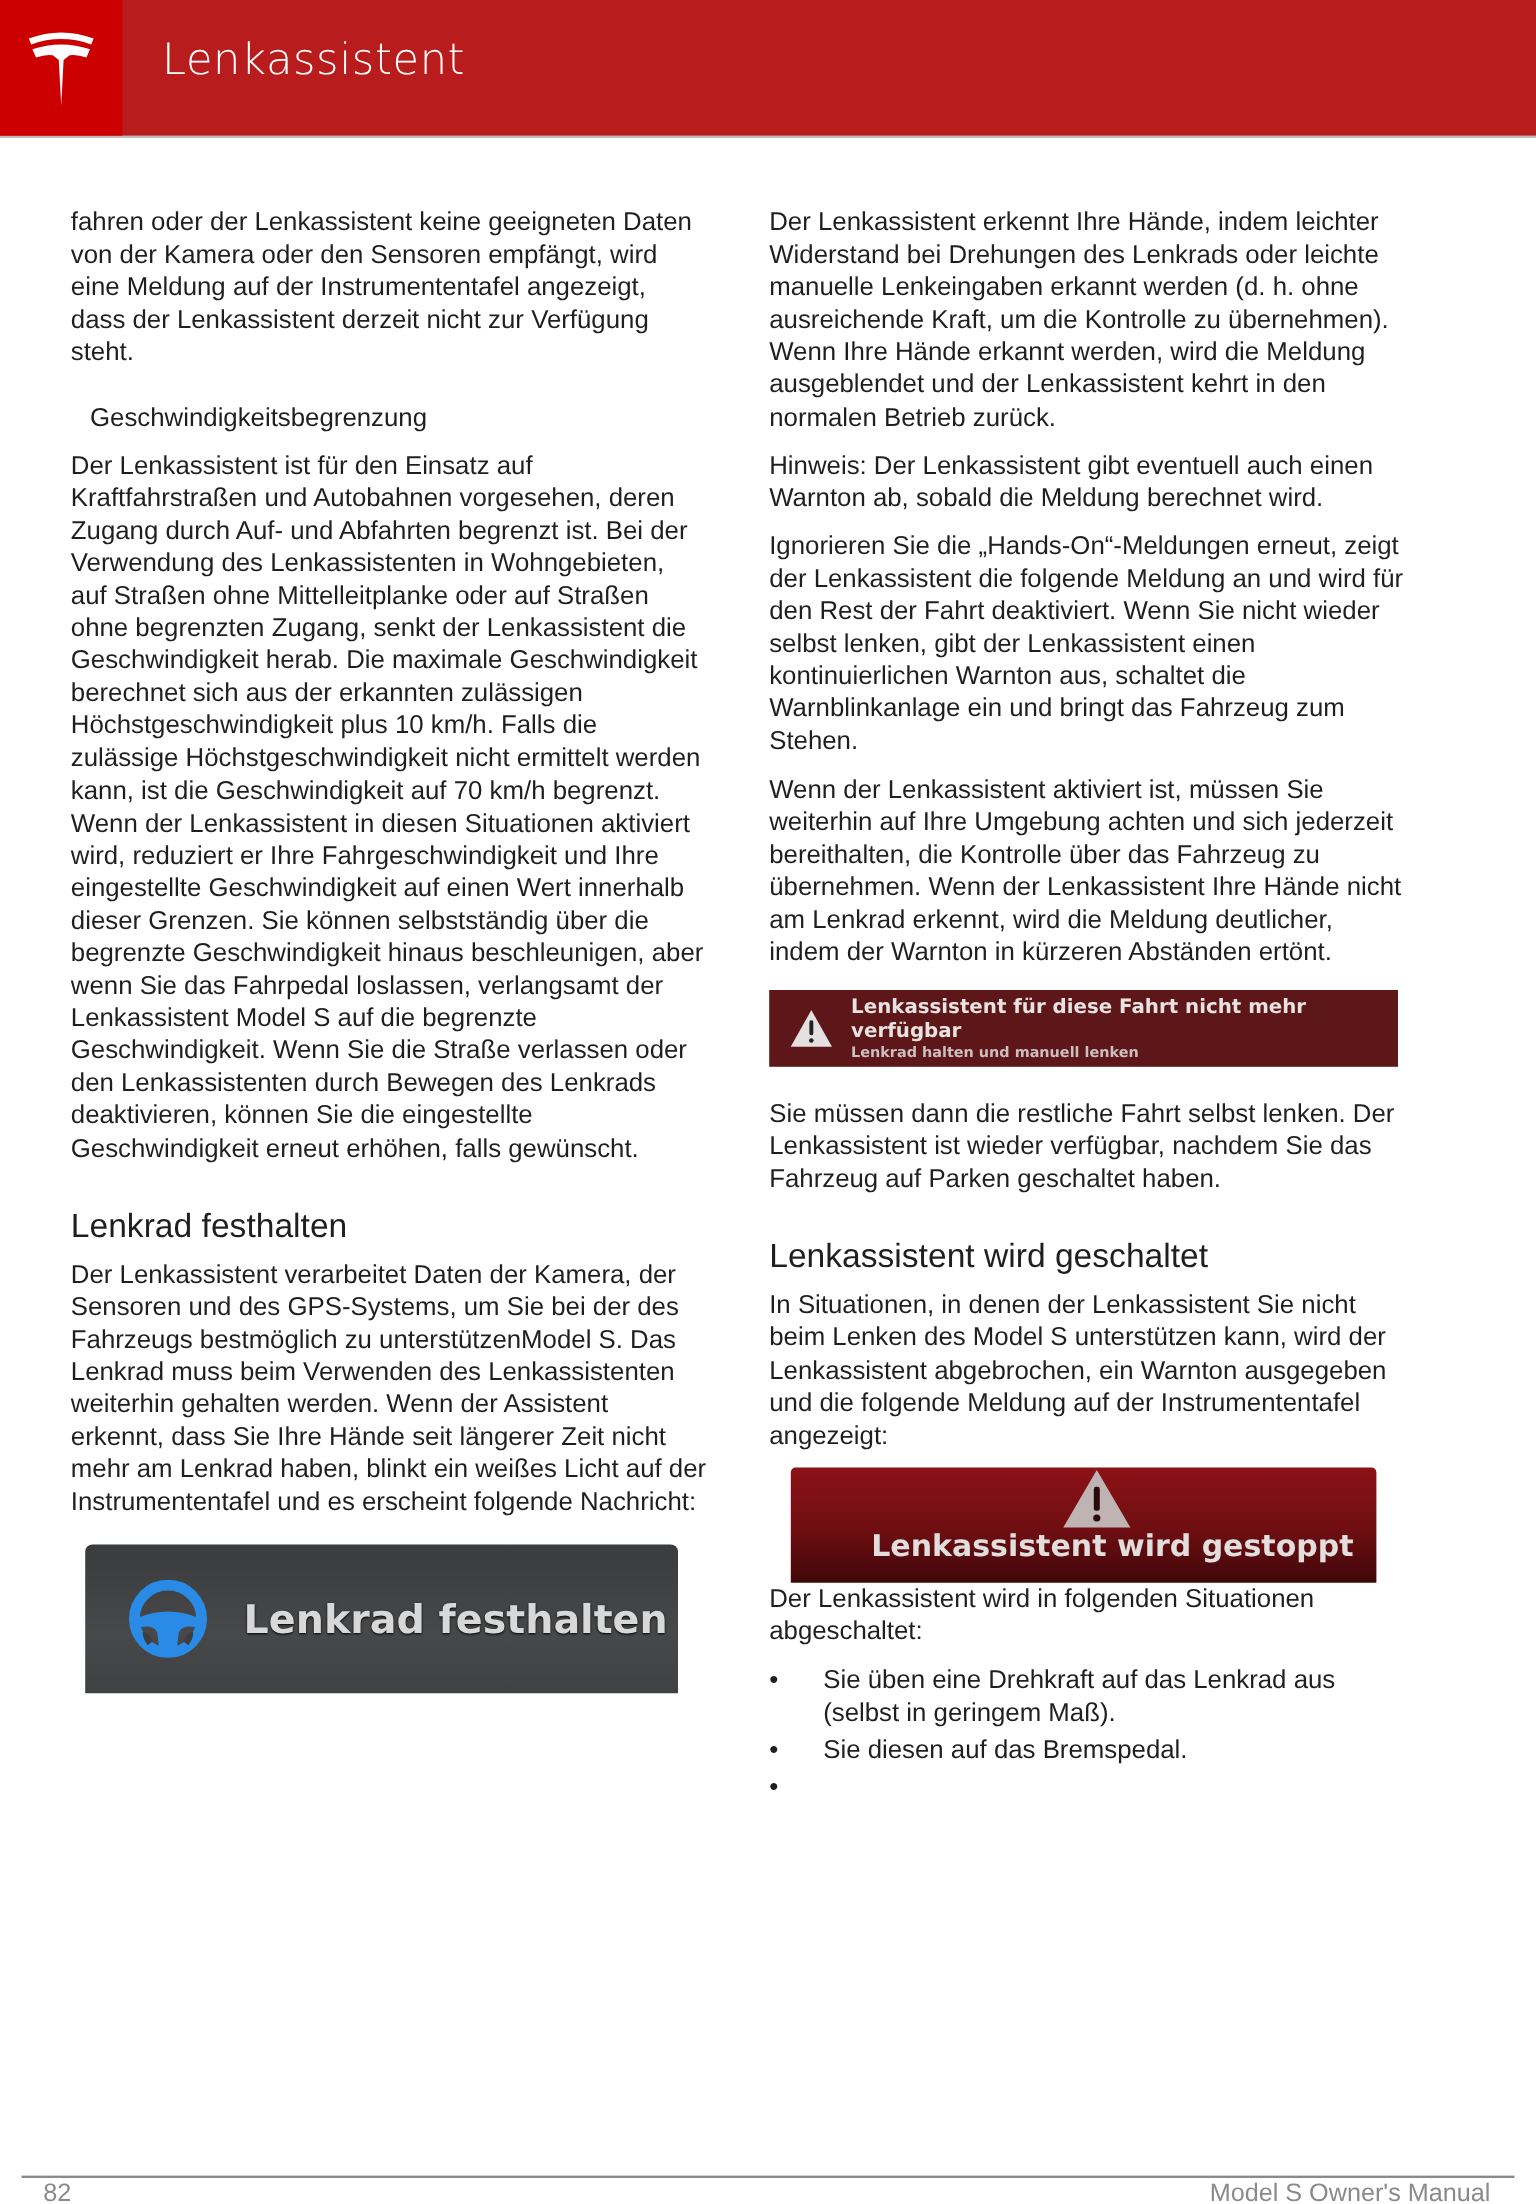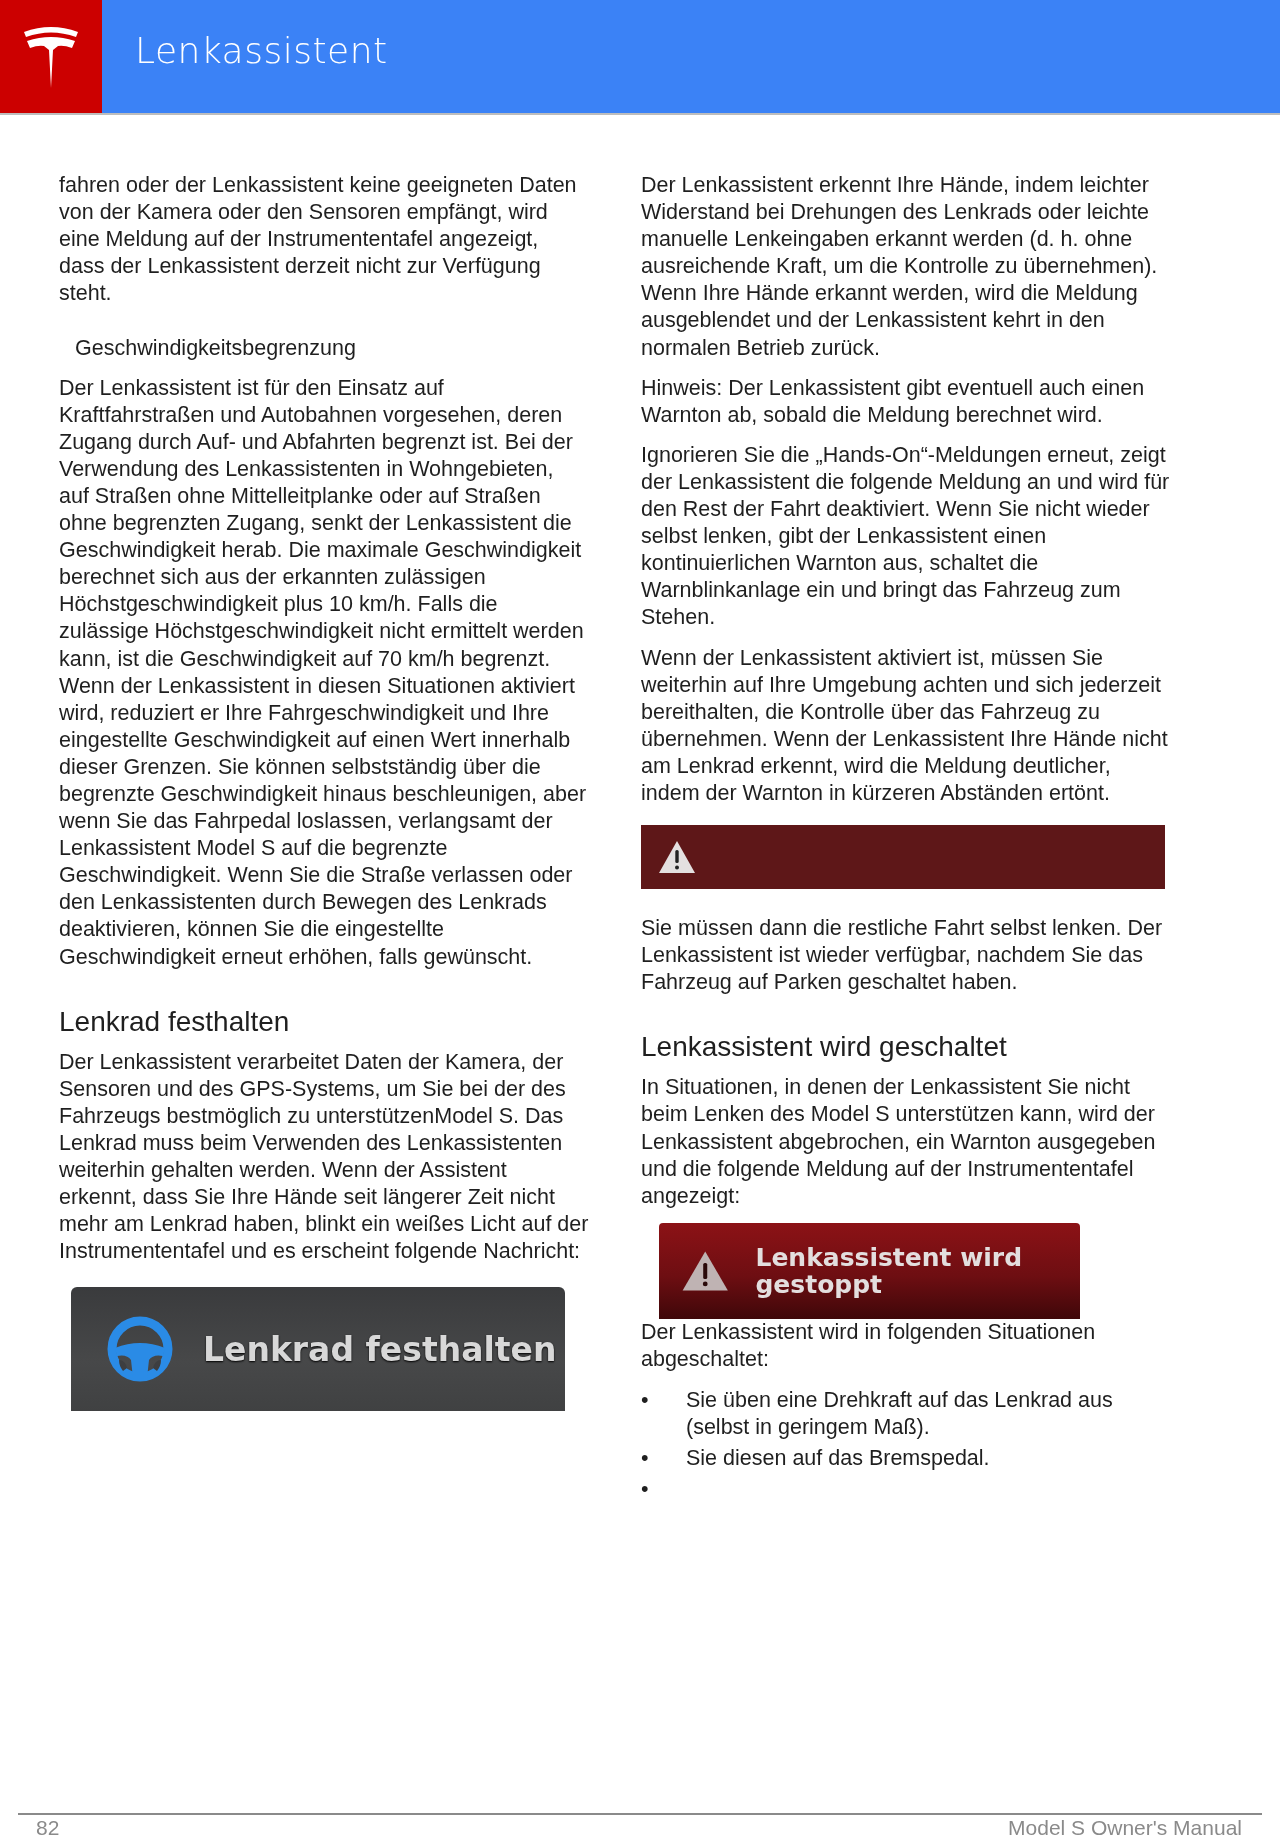--- a/index.html
+++ b/index.html
@@ -3,21 +3,21 @@
 <meta charset="utf-8">
 <style>
   html, body { margin: 0; padding: 0; background: #ffffff; }
   body {
     width: 1280px; height: 1837px; position: relative; overflow: hidden;
     font-family: "Liberation Sans", "DejaVu Sans", sans-serif;
     color: #1f1f1f;
   }
   .header {
     position: absolute; left: 0; top: 0; width: 1280px; height: 113px;
-    background: #3b82f6; border-bottom: 2px solid #bdbdbd;
+    background: #b91c1c; border-bottom: 2px solid #bdbdbd;
   }
   .logo-box {
     position: absolute; left: 0; top: 0; width: 102px; height: 113px; background: #cc0000;
     display: flex; align-items: center; justify-content: center;
   }
   .header-title {
     position: absolute; left: 135px; top: 30px; font-size: 36px; color: #ffffff;
     font-family: "DejaVu Sans", sans-serif; font-weight: 300; letter-spacing: 0.5px;
   }
   .col { position: absolute; top: 172px; width: 530px; font-size: 21.5px; line-height: 27.1px; }
@@ -45,23 +45,23 @@
   }
   .msg-unavail {
     margin: 18px 0 26px 0; width: 524px; height: 64px; background: #5e1718;
     display: flex; align-items: center; box-sizing: border-box; padding-left: 16px; color: #e9e2e2;
   }
   .msg-unavail .tri { width: 40px; height: 36px; }
   .msg-unavail .txt { margin-left: 14px; }
   .msg-unavail .t1 { font-size: 16.5px; font-weight: bold; font-family: "DejaVu Sans", sans-serif; line-height: 20px; }
   .msg-unavail .t2 { font-size: 12px; font-weight: bold; font-family: "DejaVu Sans", sans-serif; line-height: 16px; color: #cdbfbf; }
   .msg-stop {
-    margin: 4px 0 0 18px; width: 421px; height: 96px; border-radius: 4px 4px 0 0;
+    margin: 4px 0 0 18px; width: 488px; height: 96px; border-radius: 4px 4px 0 0;
     background: linear-gradient(#8c1216, #6e0e12 55%, #3f0709);
-    display: flex; align-items: center; box-sizing: border-box; padding-left: 22px;
+    display: flex; align-items: center; box-sizing: border-box; padding-left: 22px; flex-direction: column;
   }
   .msg-stop .tri { width: 60px; height: 52px; }
   .msg-stop .msg-text {
     margin-left: 26px; font-size: 25px; font-weight: bold; color: #e3dede;
     font-family: "DejaVu Sans", sans-serif;
   }
   .footer-line {
     position: absolute; left: 18px; top: 1813px; width: 1244px; height: 2px; background: #8a8a8a;
   }
   .page-num {
@@ -105,20 +105,24 @@
   <p>Der Lenkassistent erkennt Ihre Hände, indem leichter Widerstand bei Drehungen des Lenkrads oder leichte manuelle Lenkeingaben erkannt werden (d. h. ohne ausreichende Kraft, um die Kontrolle zu übernehmen). Wenn Ihre Hände erkannt werden, wird die Meldung ausgeblendet und der Lenkassistent kehrt in den normalen Betrieb zurück.</p>
   <p>Hinweis: Der Lenkassistent gibt eventuell auch einen Warnton ab, sobald die Meldung berechnet wird.</p>
   <p>Ignorieren Sie die „Hands-On“-Meldungen erneut, zeigt der Lenkassistent die folgende Meldung an und wird für den Rest der Fahrt deaktiviert. Wenn Sie nicht wieder selbst lenken, gibt der Lenkassistent einen kontinuierlichen Warnton aus, schaltet die Warnblinkanlage ein und bringt das Fahrzeug zum Stehen.</p>
   <p>Wenn der Lenkassistent aktiviert ist, müssen Sie weiterhin auf Ihre Umgebung achten und sich jederzeit bereithalten, die Kontrolle über das Fahrzeug zu übernehmen. Wenn der Lenkassistent Ihre Hände nicht am Lenkrad erkennt, wird die Meldung deutlicher, indem der Warnton in kürzeren Abständen ertönt.</p>
   <div class="msg-unavail">
     <svg class="tri" viewBox="0 0 40 36">
       <path d="M20 2 L38 34 L2 34 Z" fill="#e4e0e0"></path>
       <rect x="18.3" y="11" width="3.4" height="13" rx="1.5" fill="#222"></rect>
       <circle cx="20" cy="28.5" r="2" fill="#222"></circle>
     </svg>
+    <div class="txt">
+      <div class="t1">Lenkassistent für diese Fahrt nicht mehr verfügbar</div>
+      <div class="t2">Lenkrad halten und manuell lenken</div>
+    </div>
   </div>
   <p>Sie müssen dann die restliche Fahrt selbst lenken. Der Lenkassistent ist wieder verfügbar, nachdem Sie das Fahrzeug auf Parken geschaltet haben.</p>
   <h2>Lenkassistent wird geschaltet</h2>
   <p>In Situationen, in denen der Lenkassistent Sie nicht beim Lenken des Model S unterstützen kann, wird der Lenkassistent abgebrochen, ein Warnton ausgegeben und die folgende Meldung auf der Instrumententafel angezeigt:</p>
   <div class="msg-stop">
     <svg class="tri" viewBox="0 0 60 52">
       <path d="M30 2 L58 50 L2 50 Z" fill="#bfb3b3"></path>
       <rect x="27.5" y="16" width="5" height="20" rx="2" fill="#2a0a0a"></rect>
       <circle cx="30" cy="42" r="3" fill="#2a0a0a"></circle>
     </svg>

